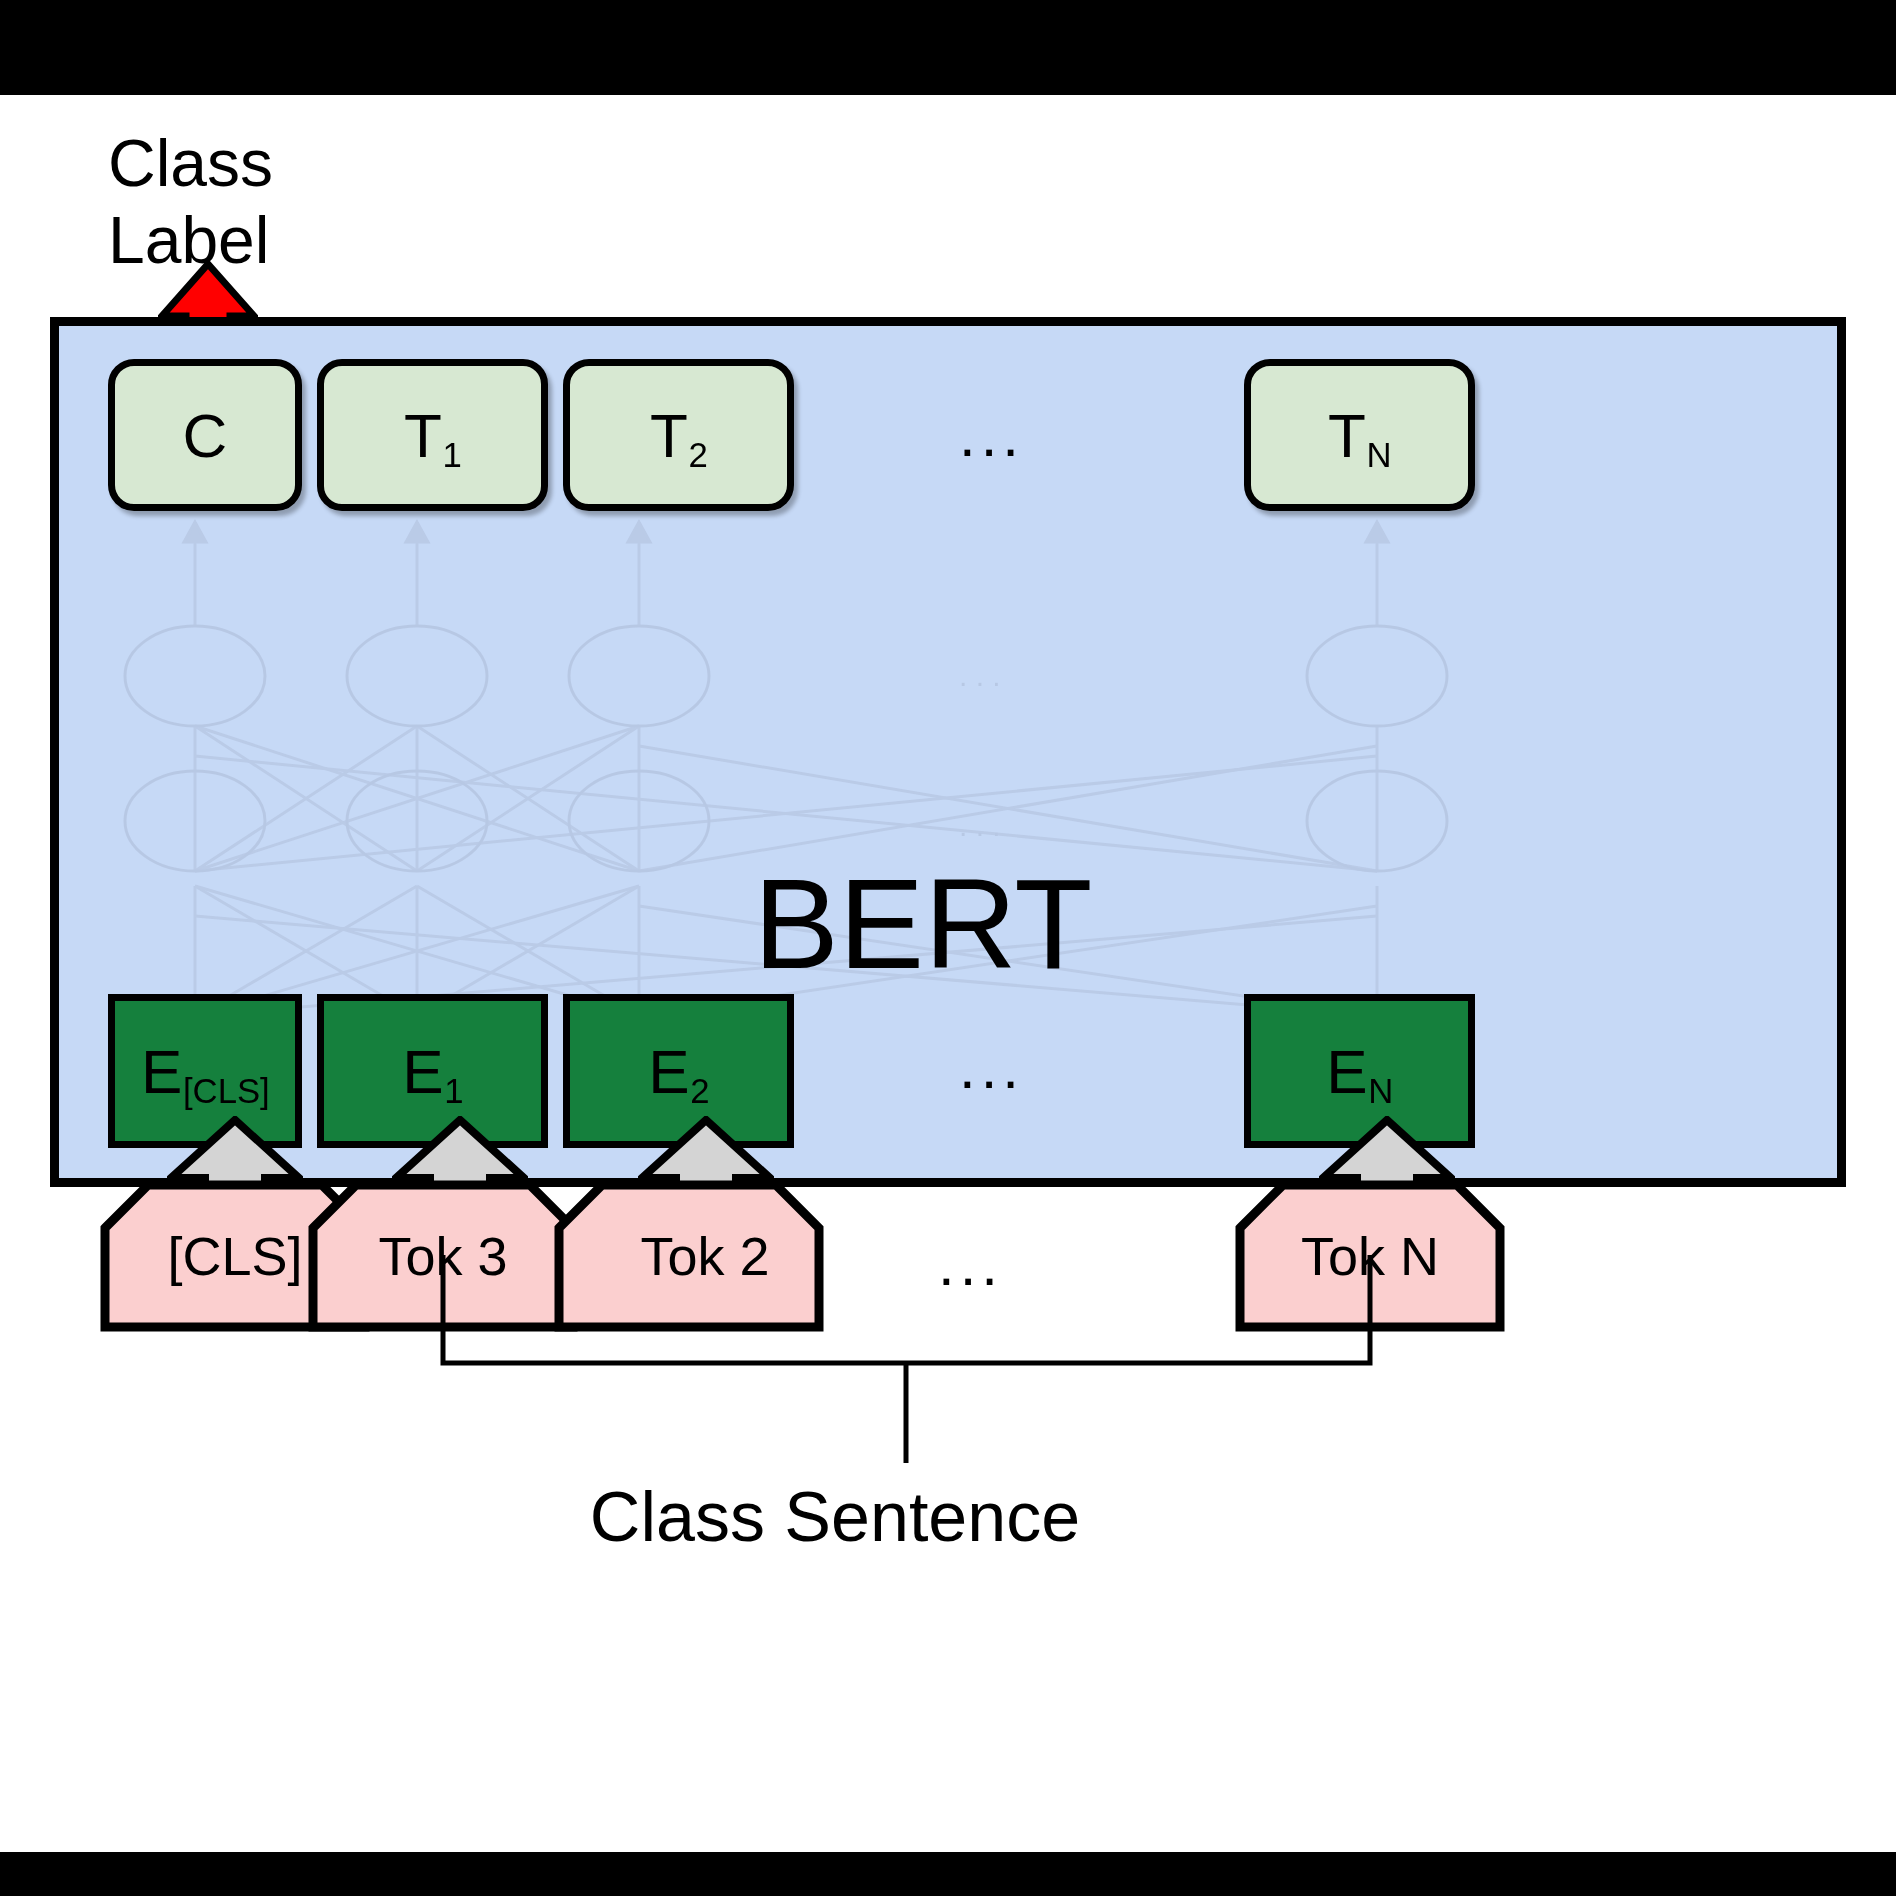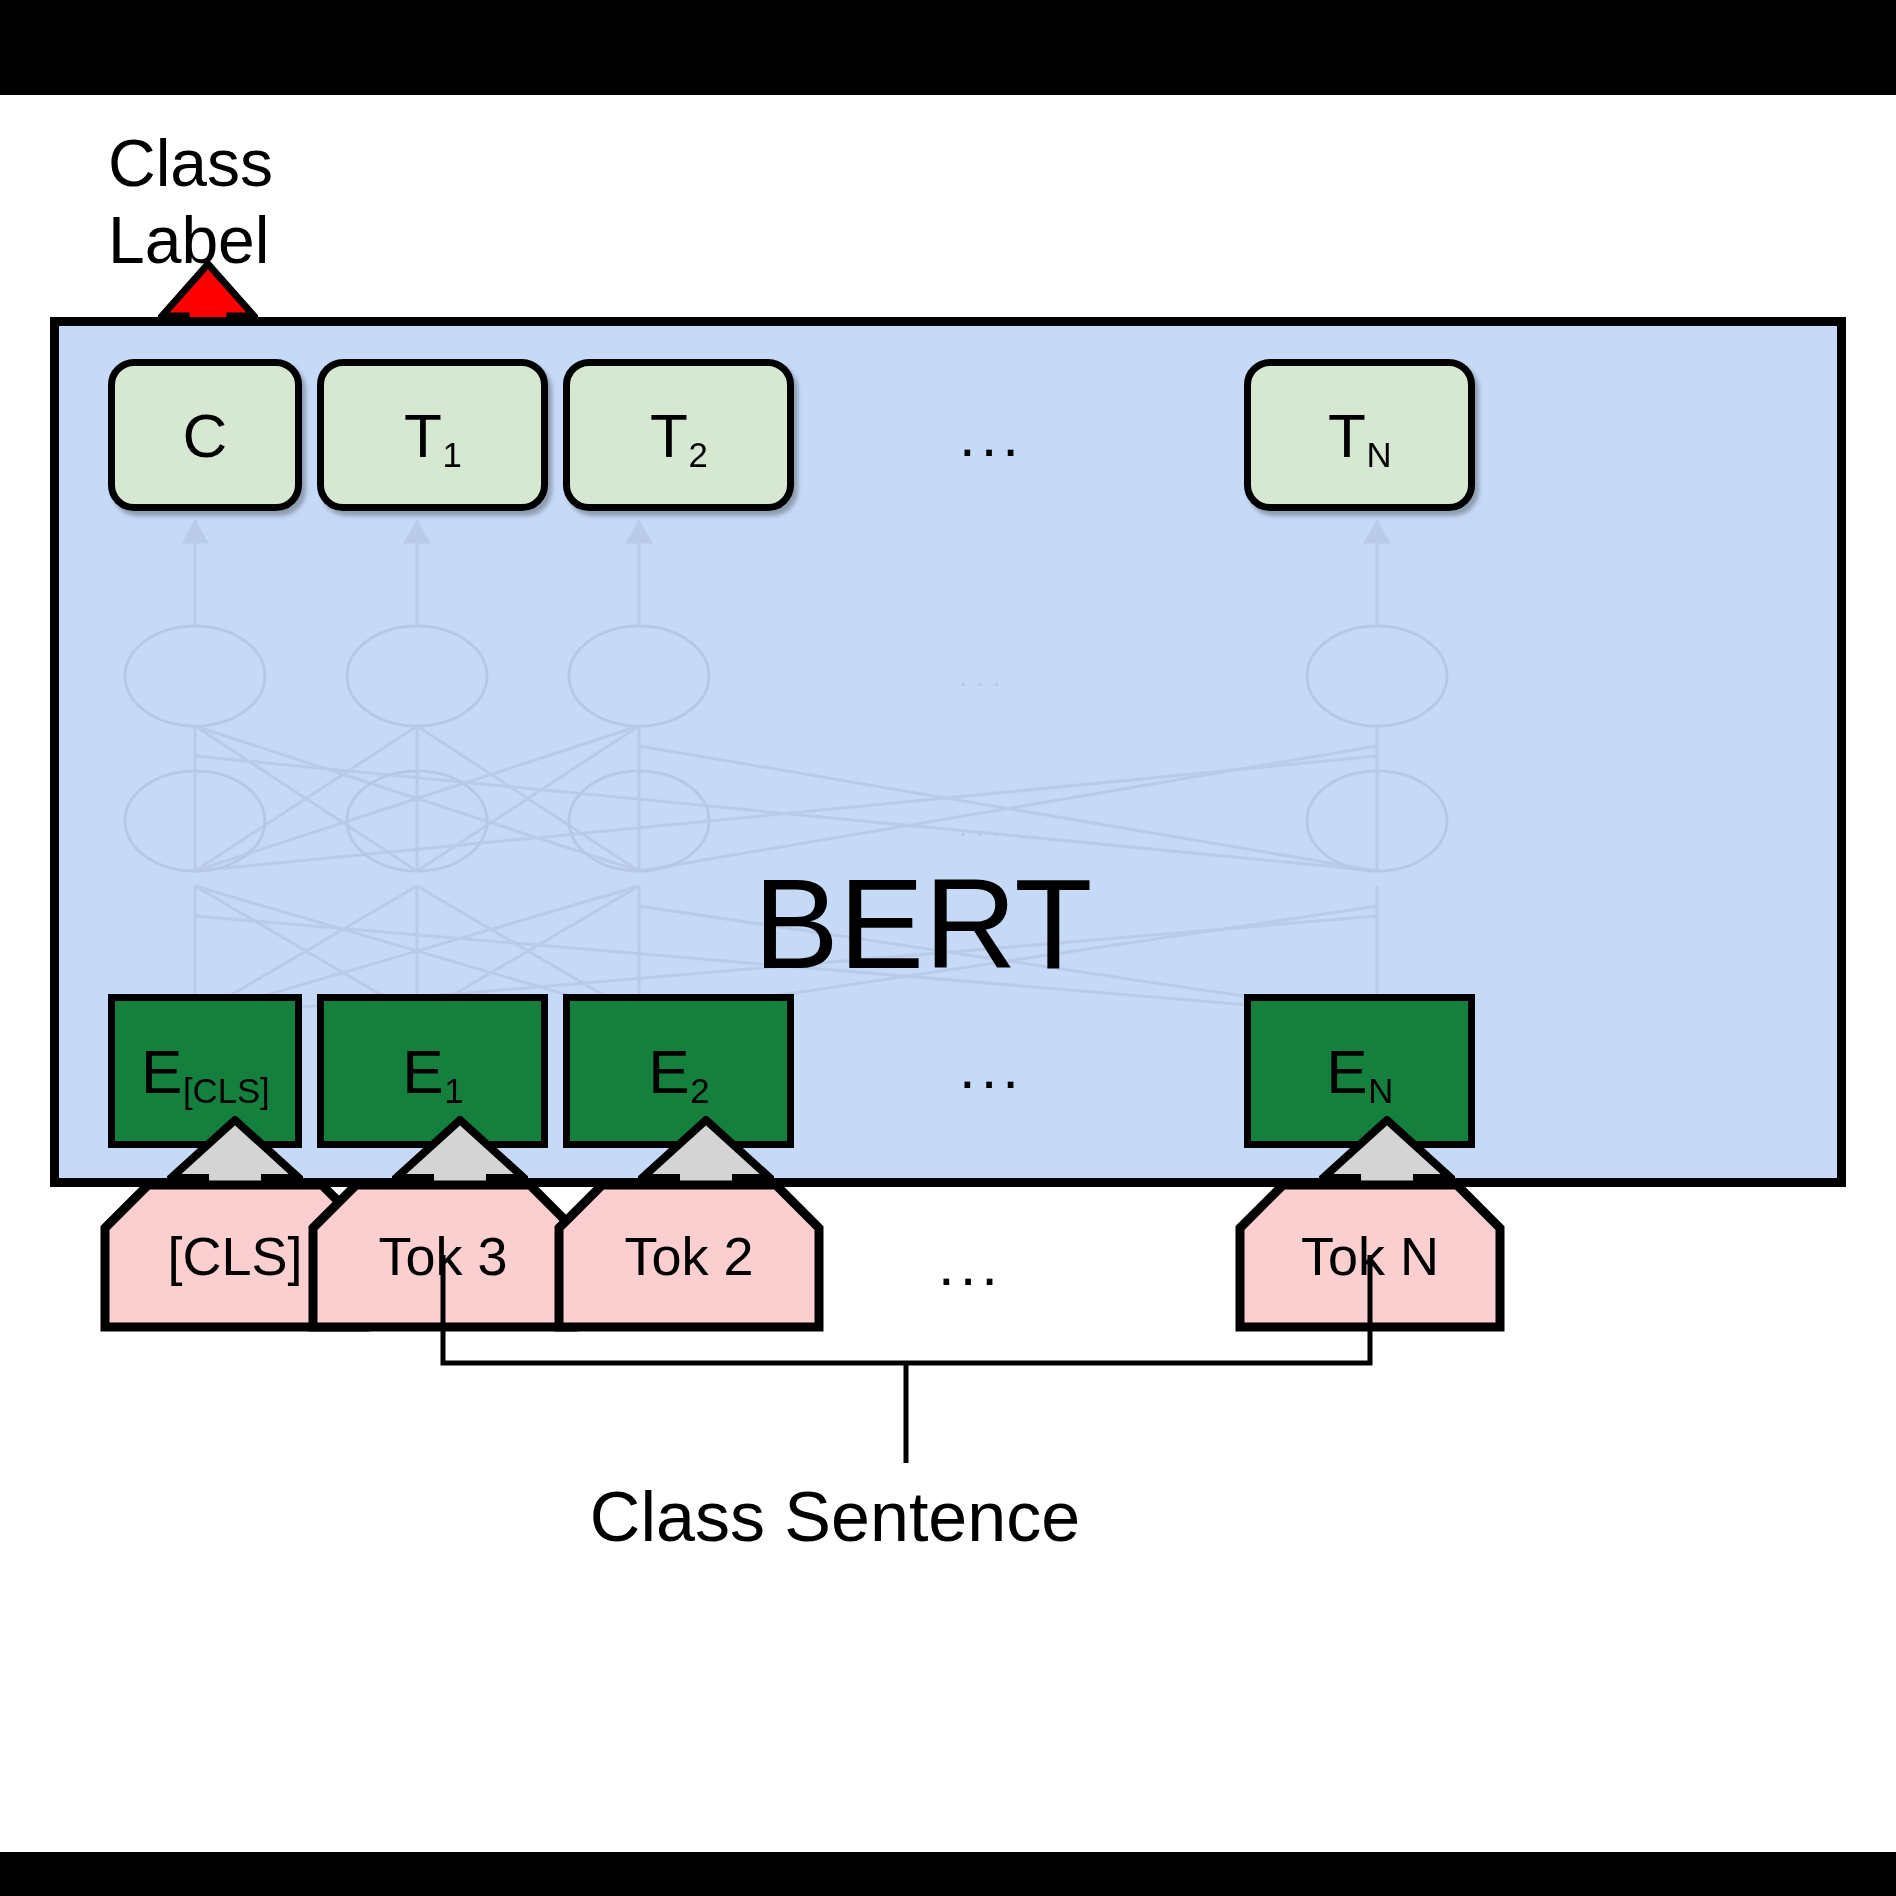--- a/index.html
+++ b/index.html
@@ -128,21 +128,21 @@
         </g>
       </svg>
 
       <div id="bert-title">
         <span>BERT</span>
       </div>
 
       <div class="tbox" style="left:49px;top:33px;width:194px;height:152px;">
         <span><span>C</span></span>
       </div>
-      <div class="tbox" style="left:258px;top:33px;width:231px;height:152px;">
+      <div class="tbox" style="left:258px;top:33px;width:231px;height:152px;border-radius:25px;">
         <span><span>T</span><sub>1</sub></span>
       </div>
       <div class="tbox" style="left:504px;top:33px;width:231px;height:152px;">
         <span><span>T</span><sub>2</sub></span>
       </div>
       <div class="tbox" style="left:1185px;top:33px;width:231px;height:152px;">
         <span><span>T</span><sub>N</sub></span>
       </div>
 
       <div class="dots" style="left:900px;top:80px;">...</div>
@@ -191,21 +191,21 @@
       <div class="plabel">[CLS]</div>
     </div>
 
     <div class="pwrap" style="left:308px;top:1085px;width:270px;height:152px;">
       <svg width="270" height="152" viewBox="0 0 270 152">
         <polygon points="5,48 48,5 222,5 265,48 265,147 5,147" fill="#fbcfcf" stroke="#000" stroke-width="9" stroke-linejoin="miter"></polygon>
       </svg>
       <div class="plabel">Tok 3</div>
     </div>
 
-    <div class="pwrap" style="left:554px;top:1085px;width:270px;height:152px;">
+    <div class="pwrap" style="left:554px;top:1085px;width:270px;height:152px;padding-left:32px;">
       <svg width="270" height="152" viewBox="0 0 270 152">
         <polygon points="5,48 48,5 222,5 265,48 265,147 5,147" fill="#fbcfcf" stroke="#000" stroke-width="9" stroke-linejoin="miter"></polygon>
       </svg>
       <div class="plabel">Tok 2</div>
     </div>
 
     <div class="pwrap" style="left:1235px;top:1085px;width:270px;height:152px;">
       <svg width="270" height="152" viewBox="0 0 270 152">
         <polygon points="5,48 48,5 222,5 265,48 265,147 5,147" fill="#fbcfcf" stroke="#000" stroke-width="9" stroke-linejoin="miter"></polygon>
       </svg>

